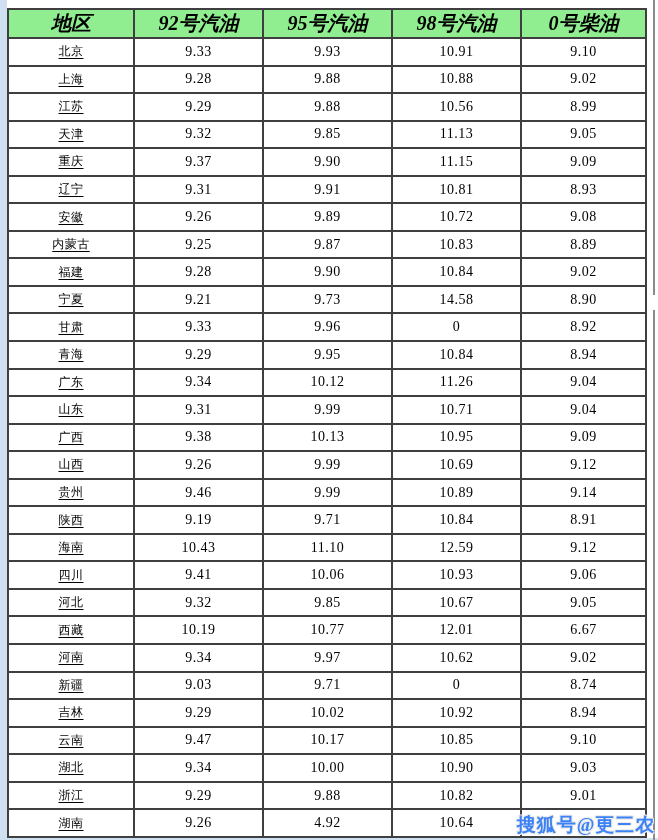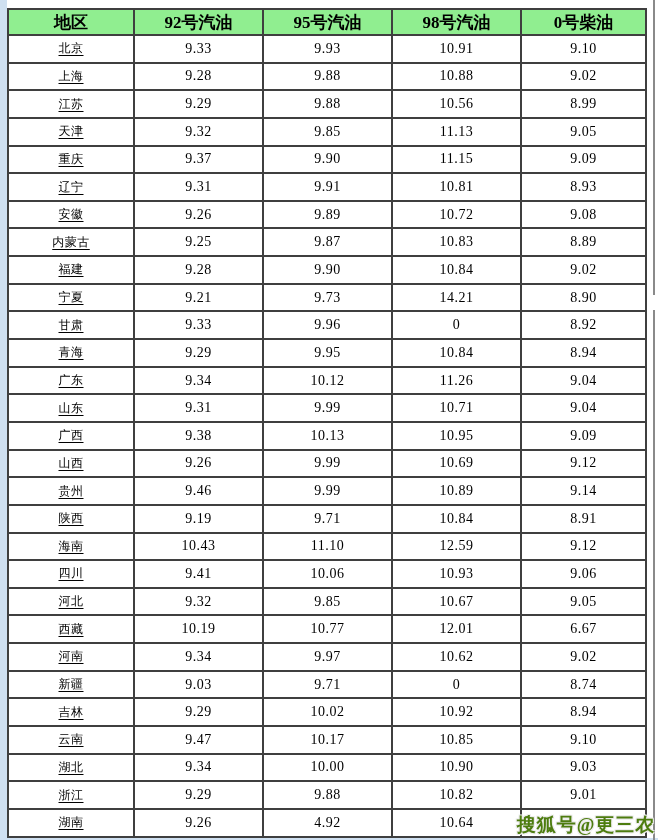--- a/index.html
+++ b/index.html
@@ -40,22 +40,23 @@
     border:2px solid #3f3f3f;
     text-align:center;
     vertical-align:middle;
     padding:0;
     color:#000;
     overflow:hidden;
   }
   .fuel-table thead tr{height:26px;}
   .fuel-table th{
     background:#90ee90;
-    font-size:17px;
+    font-size:20px;
     font-weight:bold;
+    font-style:italic;
   }
   .fuel-table td{
     background:#ffffff;
     font-size:14px;
     letter-spacing:0.5px;
   }
   .region-link{
     color:#000;
     text-decoration:underline;
     text-underline-offset:3px;
@@ -64,21 +65,21 @@
   }
 
   
   .watermark{
     position:absolute;
     left:516px;top:812px;
     width:140px;
     font-size:19px;
     font-weight:bold;
     letter-spacing:1px;
-    color:#4d7c0f;
+    color:#3b82f6;
     text-shadow:1px 1px 0 #ececec,-1px -1px 0 #ececec,1px -1px 0 #ececec,-1px 1px 0 #ececec;
     white-space:nowrap;
     text-align:center;
   }
 </style>
 </head>
 <body>
 
 <div class="page">
   <div class="strip-left"></div>
@@ -164,21 +165,21 @@
           <td><span class="region-link">福建</span></td>
           <td>9.28</td>
           <td>9.90</td>
           <td>10.84</td>
           <td>9.02</td>
         </tr>
         <tr>
           <td><span class="region-link">宁夏</span></td>
           <td>9.21</td>
           <td>9.73</td>
-          <td>14.21</td>
+          <td>14.58</td>
           <td>8.90</td>
         </tr>
         <tr>
           <td><span class="region-link">甘肃</span></td>
           <td>9.33</td>
           <td>9.96</td>
           <td>0</td>
           <td>8.92</td>
         </tr>
         <tr>

